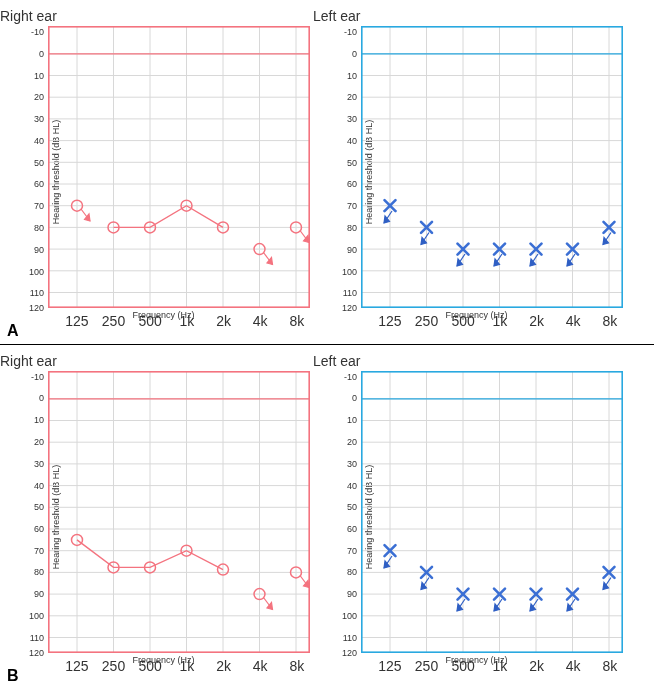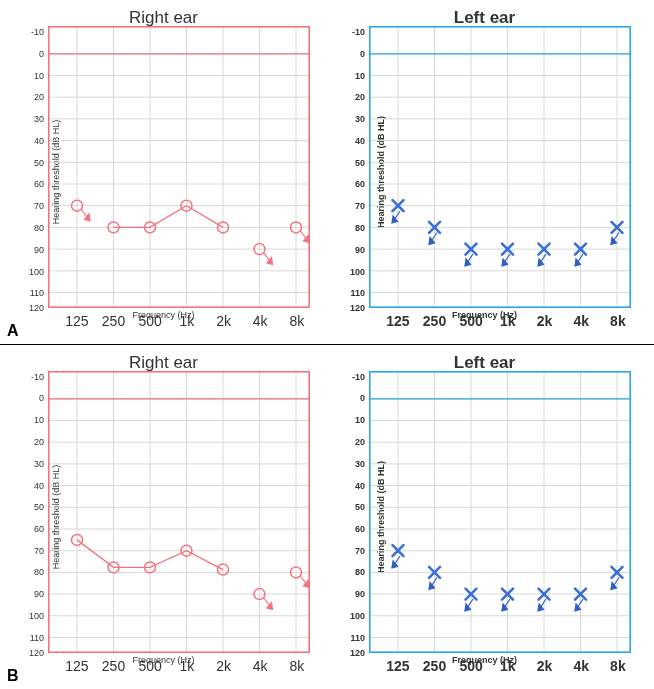--- a/index.html
+++ b/index.html
@@ -3,22 +3,22 @@
 <meta charset="utf-8">
 <style>
   html,body{margin:0;padding:0;background:#ffffff;}
   body{width:654px;height:689px;font-family:"Liberation Sans",sans-serif;color:#222;}
   .page{position:relative;width:654px;height:689px;box-sizing:border-box;}
   .panel{position:relative;width:654px;height:344.5px;box-sizing:border-box;}
   .panel.top{border-bottom:1px solid #000;}
   .panel-letter{position:absolute;left:7px;bottom:4px;font-size:16px;font-weight:bold;color:#000;font-family:"Liberation Sans",sans-serif;}
   .chart{position:absolute;top:0;width:327px;height:344px;}
   .chart.right{left:0;}
-  .chart.left{left:321px;font-weight:bold;}
-  .chart-title{position:absolute;top:8px;left:0;width:100%;text-align:center;font-size:17px;color:#333;}
+  .chart.left{left:313px;}
+  .chart-title{position:absolute;top:8px;left:0;width:100%;font-size:14px;color:#333;}
   .ylabel{position:absolute;left:4px;top:50%;transform:translateY(-50%) rotate(-90deg);transform-origin:center;font-size:9px;white-space:nowrap;color:#333;}
   .xlabel{position:absolute;left:0;width:100%;bottom:24px;text-align:center;font-size:9px;color:#333;}
   .plotwrap{position:absolute;left:48px;top:26px;width:262px;height:282px;}
   .plotbox{position:absolute;left:0;top:0;width:100%;height:100%;box-sizing:border-box;}
   .ytick{position:absolute;right:calc(100% + 4px);transform:translateY(-50%);font-size:9px;color:#333;white-space:nowrap;}
   .xtick{position:absolute;top:calc(100% + 5px);transform:translateX(-50%);font-size:14px;color:#333;white-space:nowrap;}
   svg{display:block;}
   .grid-line{stroke:#d8d8d8;stroke-width:1;}
   .ref-line-r{stroke:#f4737f;stroke-width:1.2;}
   .ref-line-l{stroke:#29a8e0;stroke-width:1.2;}

